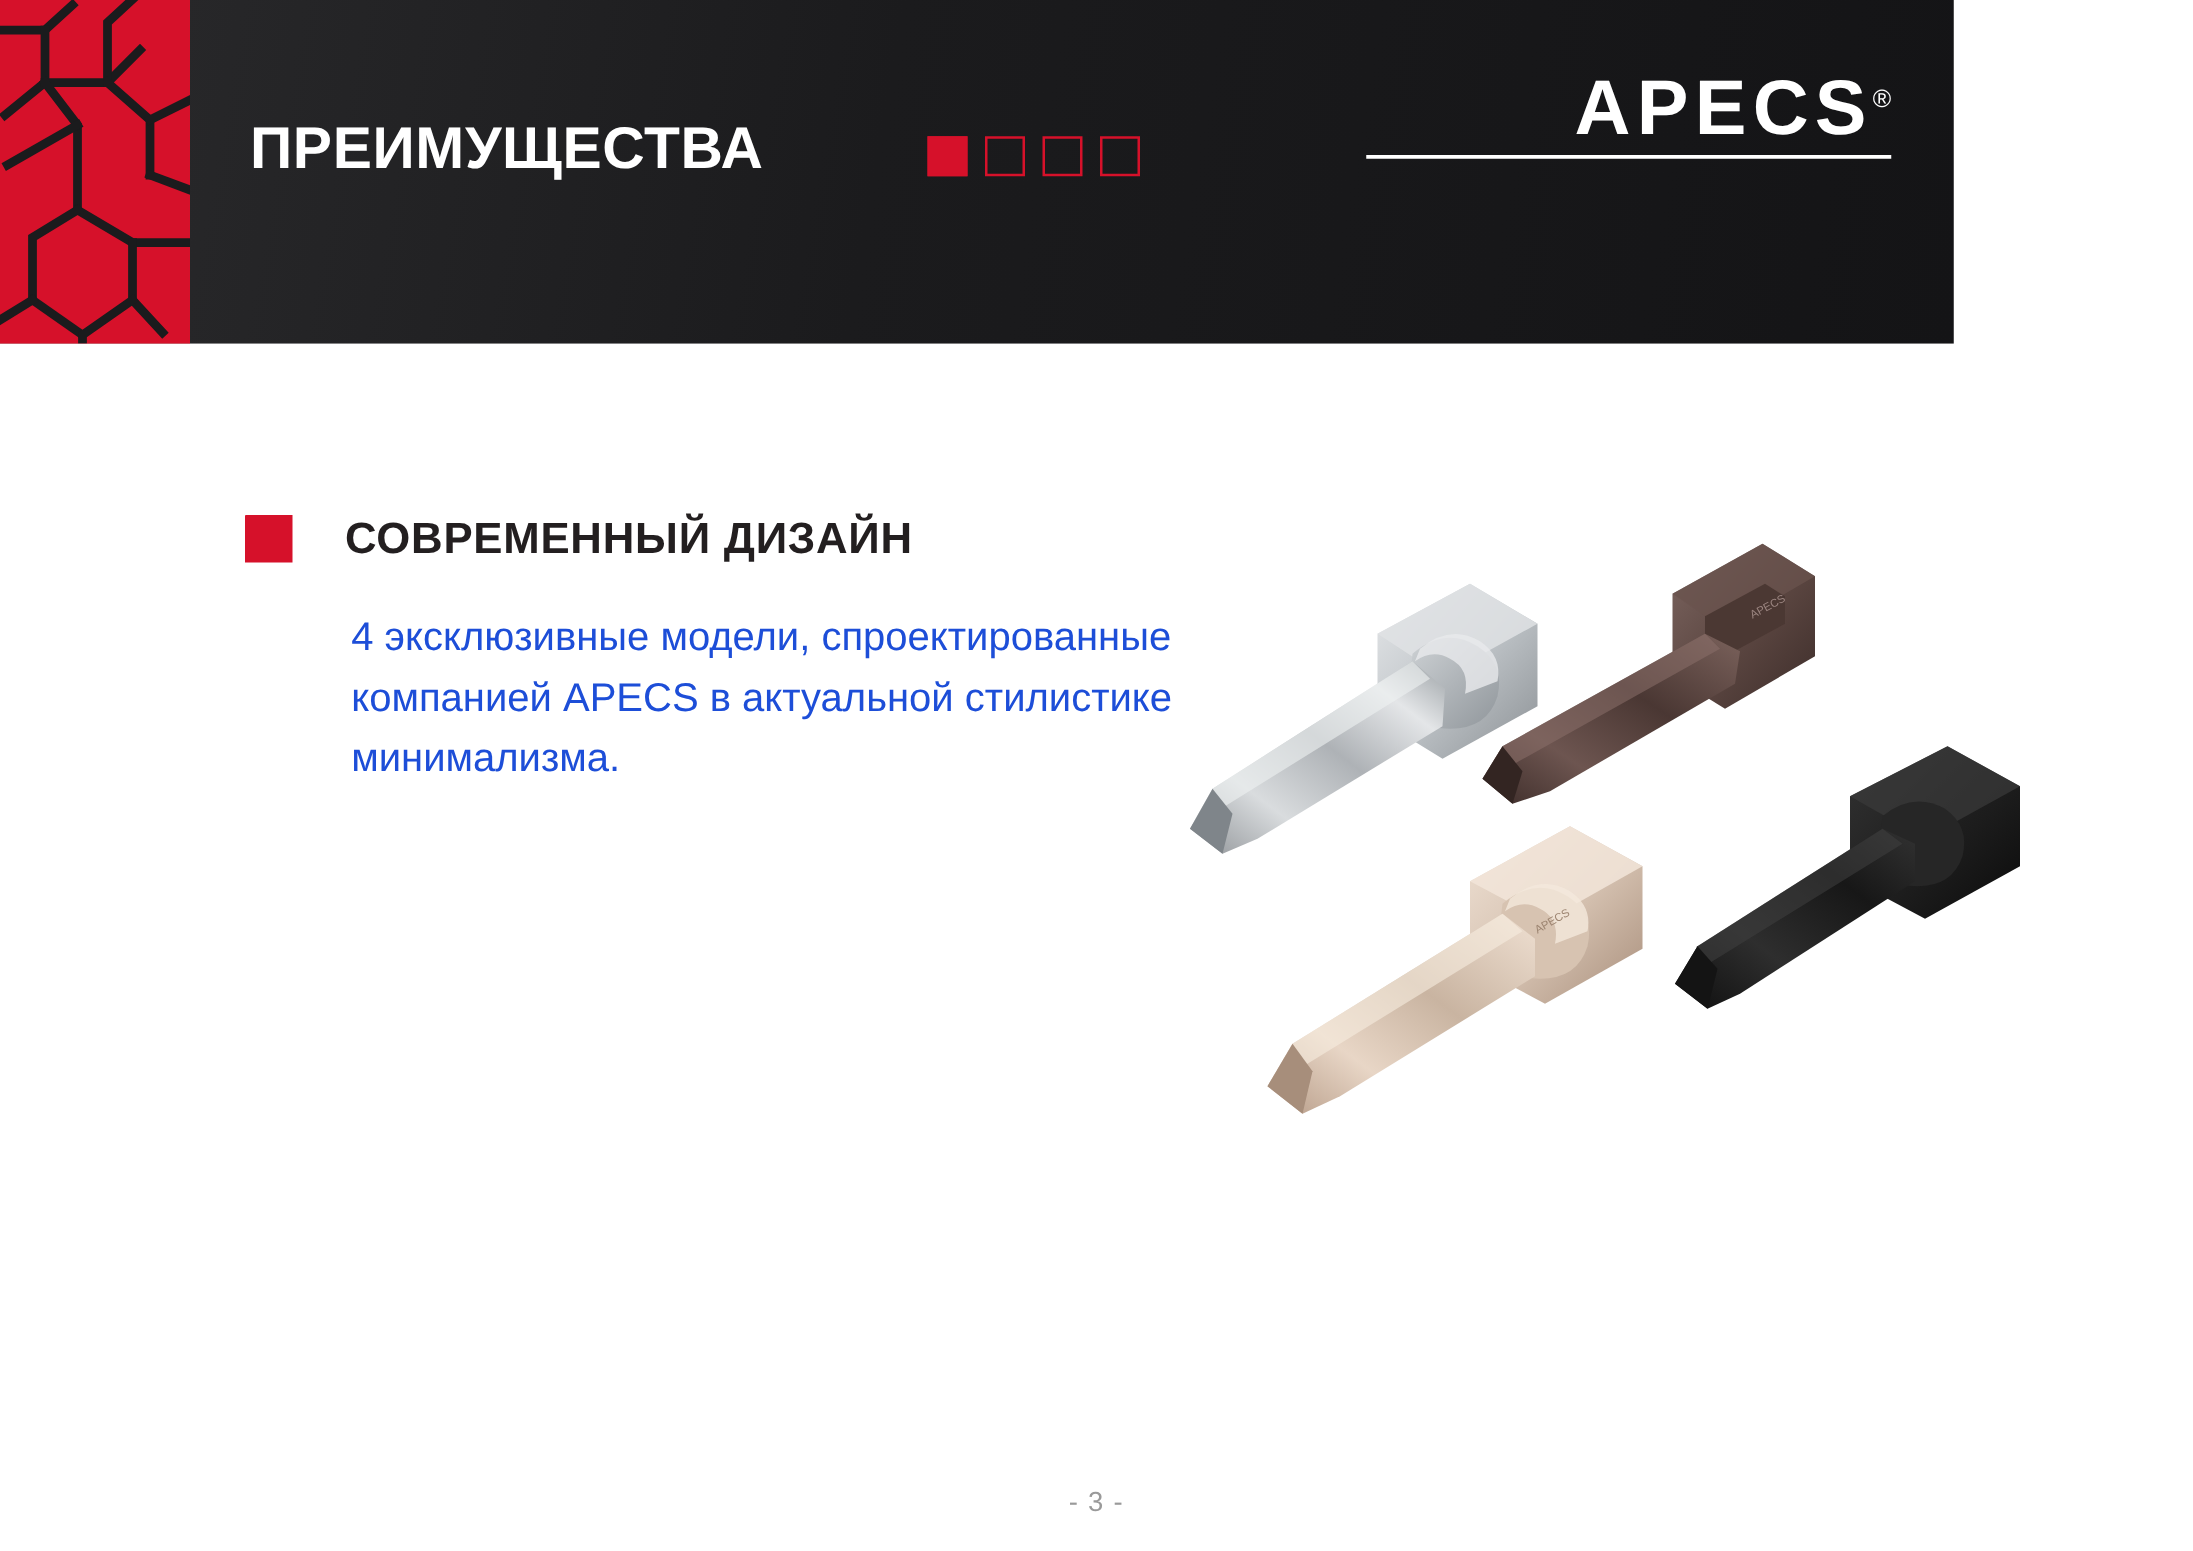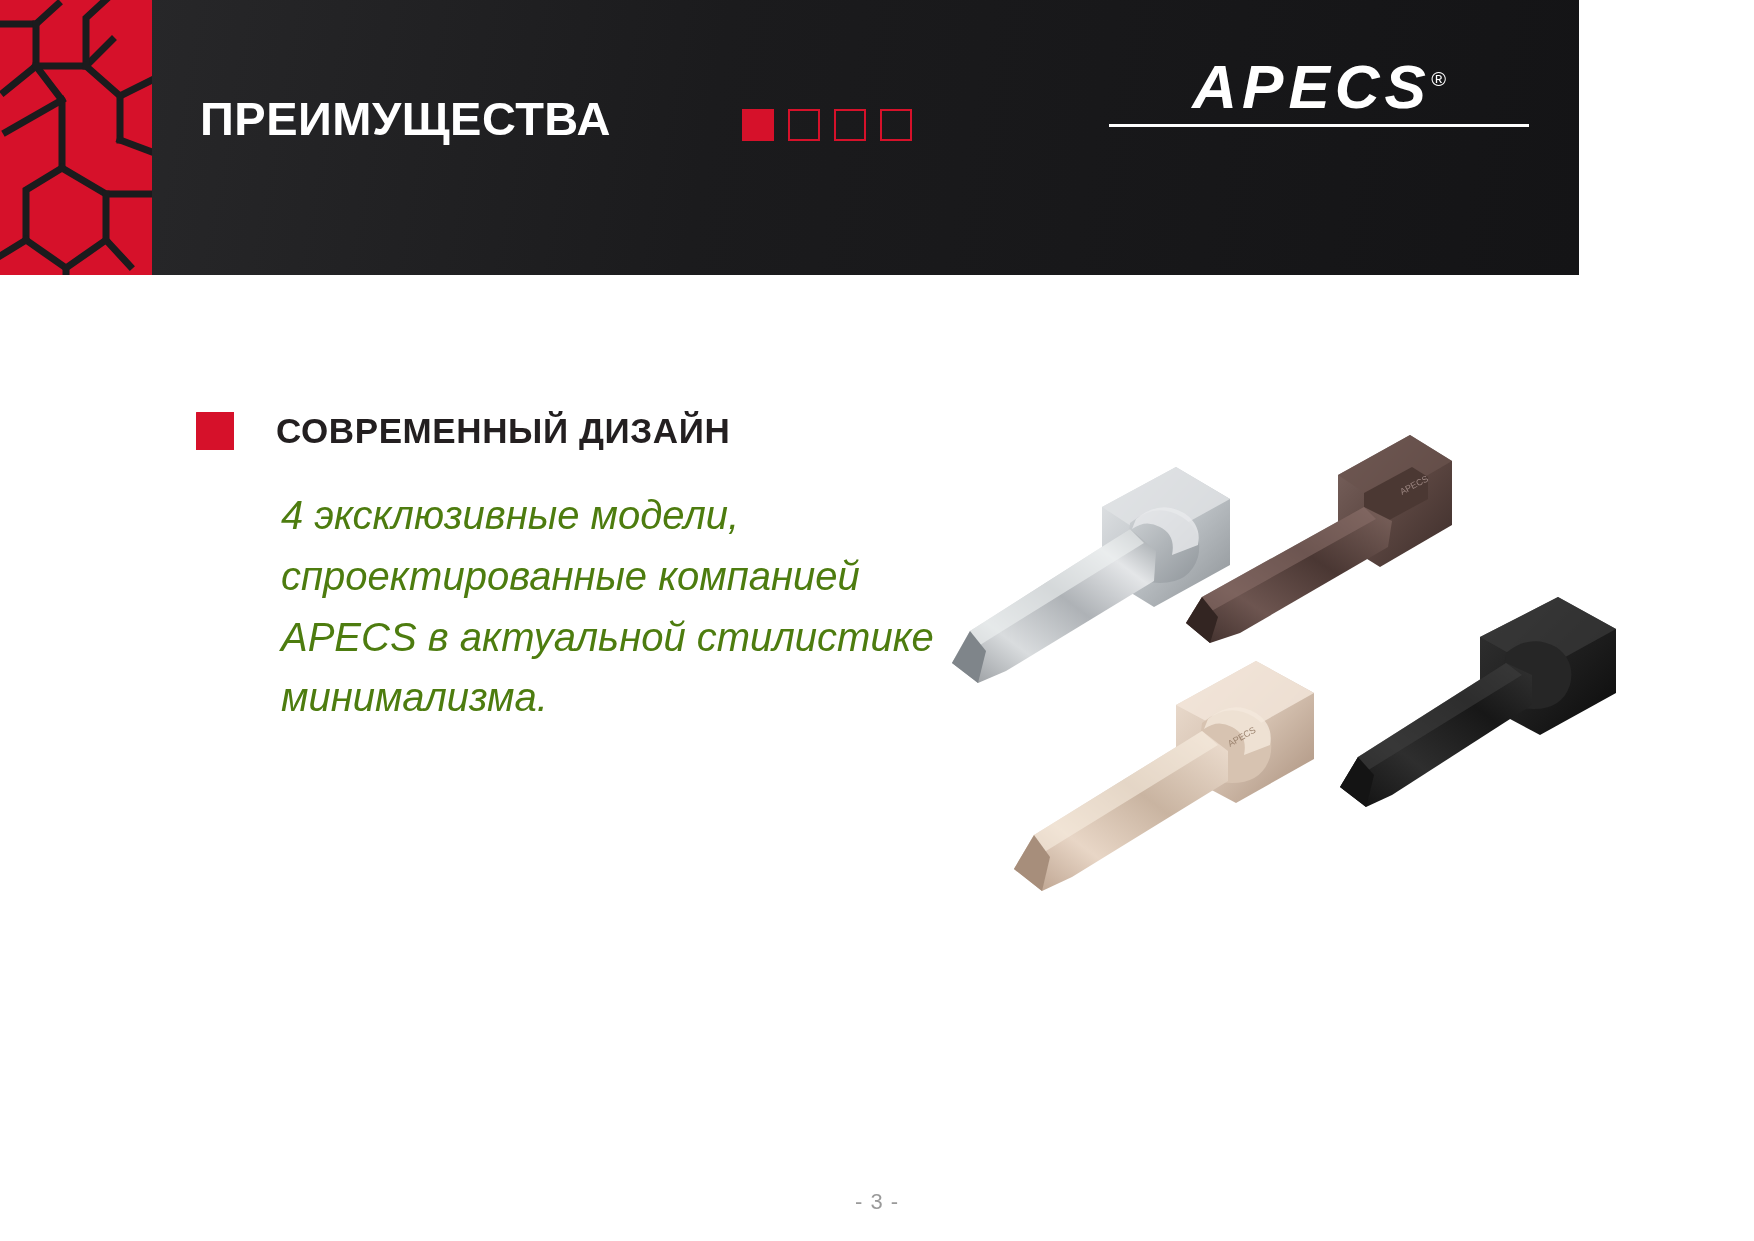--- a/index.html
+++ b/index.html
@@ -16,21 +16,20 @@
   }
 
   
   .header {
     position: absolute;
     left: 0; top: 0;
     width: 1563px;
     height: 275px;
     background: linear-gradient(100deg, #2a2a2c 0%, #1b1b1d 45%, #141416 100%);
     overflow: hidden;
-    padding-left: 16px;
   }
   .header-pattern {
     position: absolute;
     left: 0; top: 0;
     width: 152px;
     height: 275px;
     background: #d6112a;
     overflow: hidden;
   }
   .header-pattern svg { display: block; }
@@ -64,22 +63,21 @@
   }
   .dot.active {
     background: #d6112a;
   }
 
   .brand {
     position: absolute;
     right: 50px;
     top: 55px;
     width: 420px;
-    text-align: center;
-    font-style: italic;
+    text-align: right;
   }
   .brand-top {
     color: #ffffff;
     font-size: 62px;
     font-weight: bold;
     letter-spacing: 5px;
     line-height: 1.02;
     position: relative;
     display: inline-block;
   }
@@ -145,24 +143,23 @@
     font-weight: bold;
     color: #231f20;
     letter-spacing: 0.6px;
     white-space: nowrap;
   }
 
   .para {
     position: absolute;
     left: 281px;
     width: 660px;
-    font-size: 40px;
+    font-size: 32px;
     line-height: 1.52;
-    color: #4d7c0f;
-    font-style: italic;
+    color: #1d4ed8;
   }
   .para-1 { top: 210px; }
   .para-2 { top: 500px; }
 
   
   .product {
     position: absolute;
     left: 940px;
     top: 100px;
     width: 740px;

